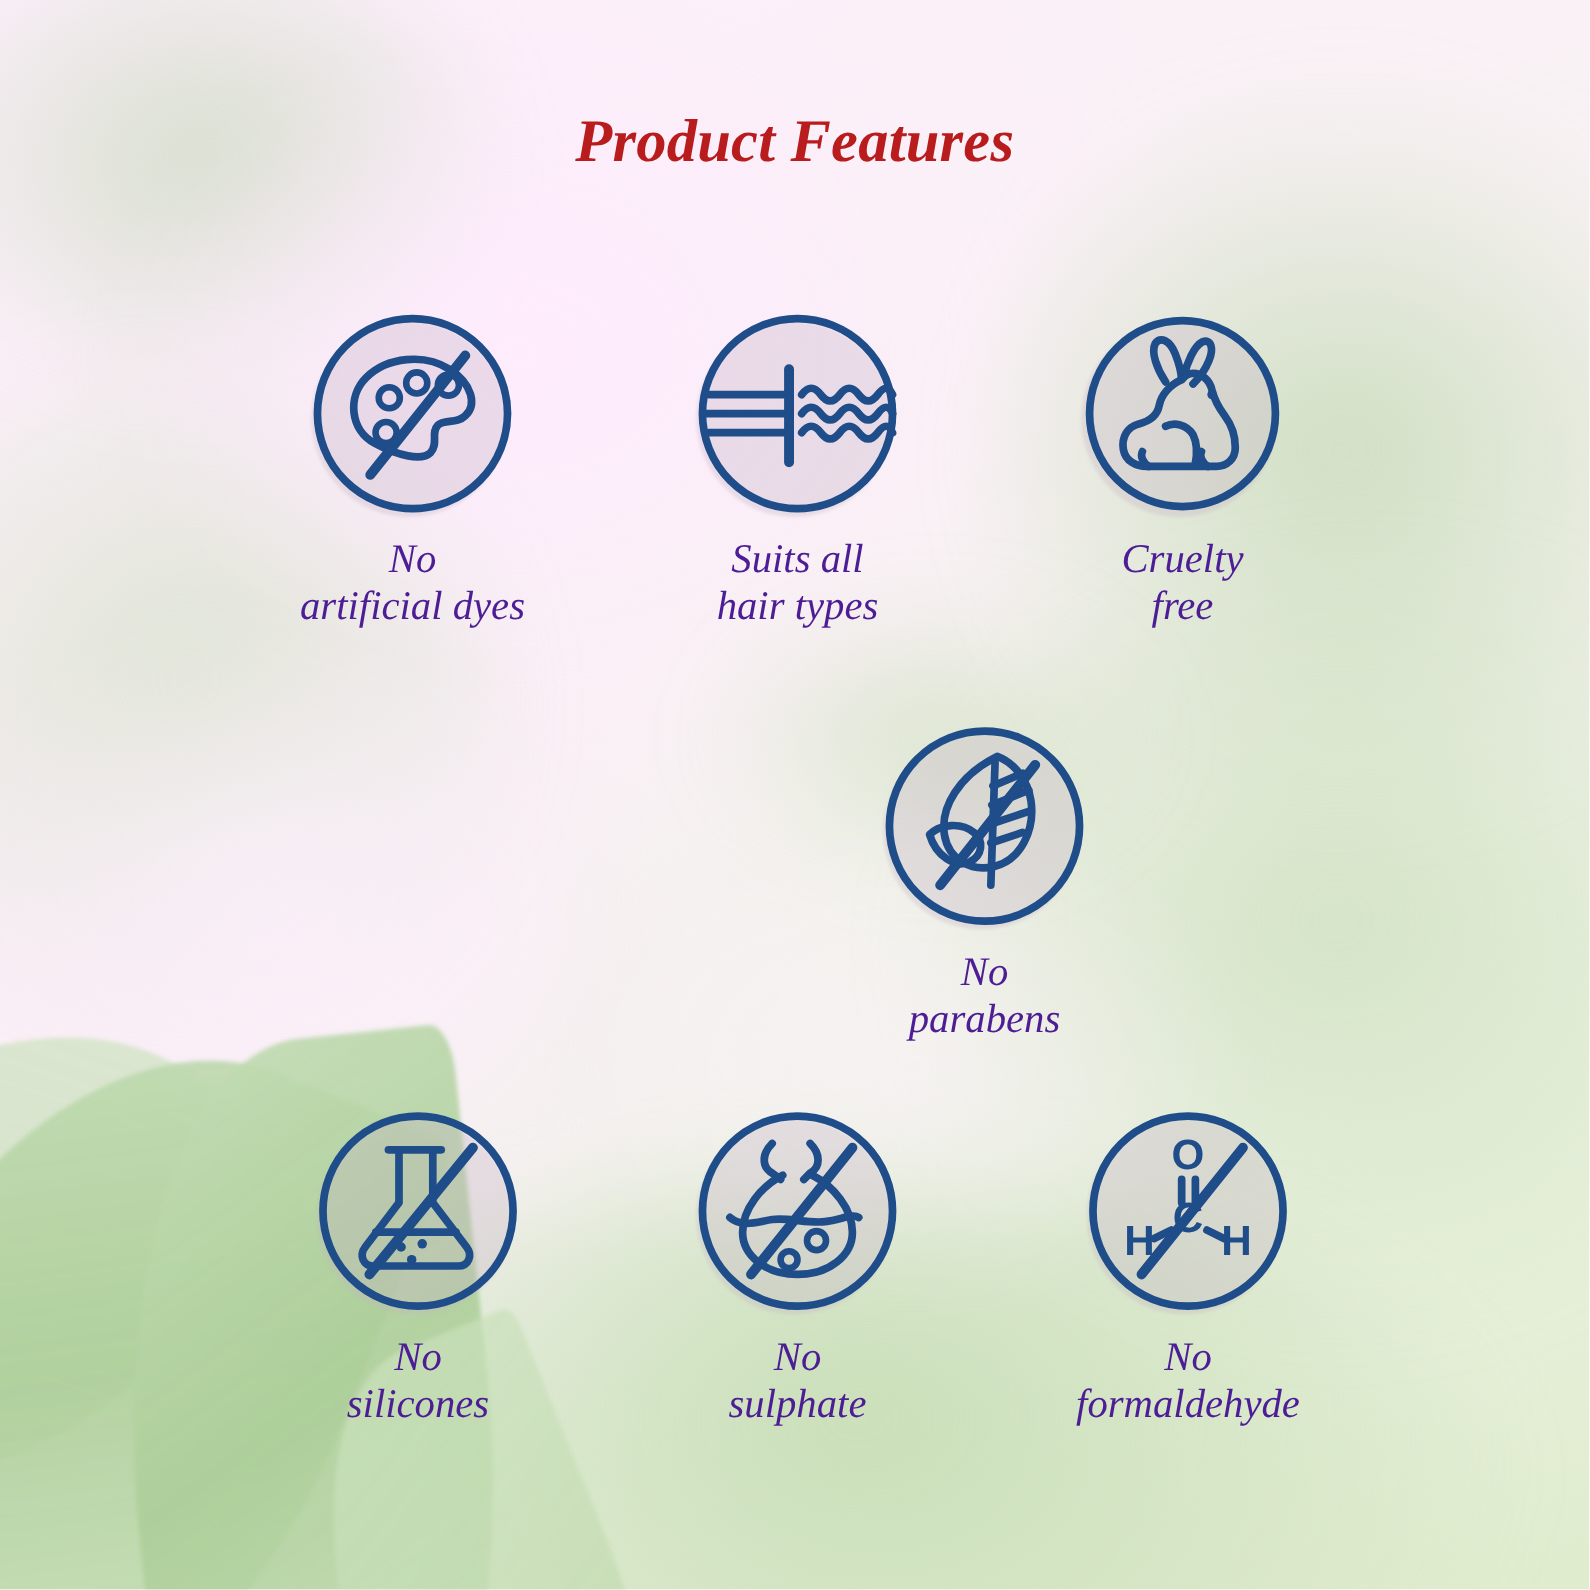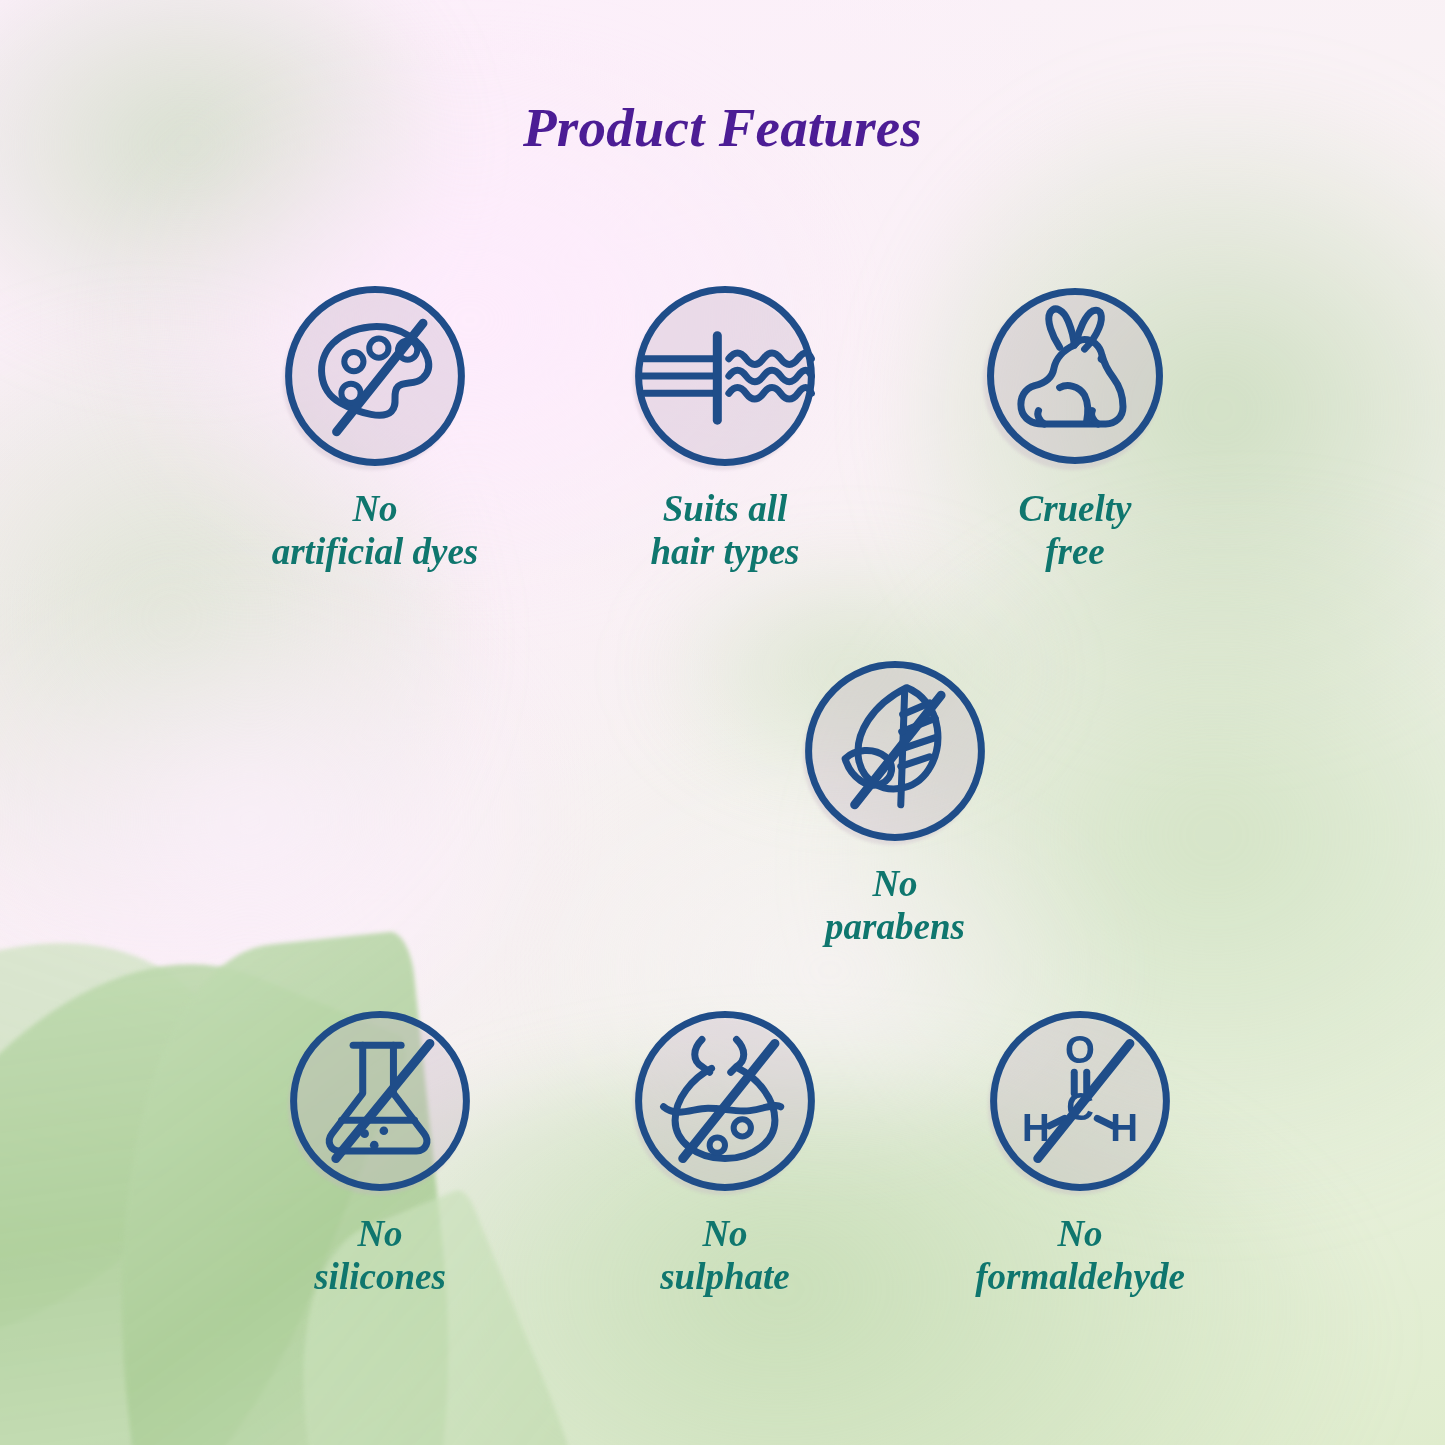--- a/index.html
+++ b/index.html
@@ -82,21 +82,21 @@
   .title {
     position: absolute;
     top: 96px;
     left: 0;
     right: 0;
     text-align: center;
     font-size: 55px;
     font-weight: 700;
     font-style: italic;
     letter-spacing: .2px;
-    color: #4c1d95;
+    color: #b91c1c;
     font-family: "Liberation Serif", "DejaVu Serif", serif;
   }
 
   
   .grid {
     position: absolute;
     inset: 0;
   }
 
   .feature {
@@ -146,22 +146,22 @@
     stroke: none;
   }
   .badge svg .thin { stroke-width: 6; }
   .badge svg .thick { stroke-width: 9; }
 
   .label {
     margin-top: 16px;
     font-size: 37px;
     line-height: 1.16;
     font-style: italic;
-    font-weight: 700;
-    color: #0f766e;
+    font-weight: 400;
+    color: #4c1d95;
     font-family: "Liberation Serif", "DejaVu Serif", serif;
     white-space: pre-line;
   }
 
   
   .pos-dyes      { left: 225px;  top: 280px; }
   .pos-hair      { left: 575px;  top: 280px; }
   .pos-cruelty   { left: 925px;  top: 280px; }
   
   .pos-derm      { left: 395px;  top: 645px; }

